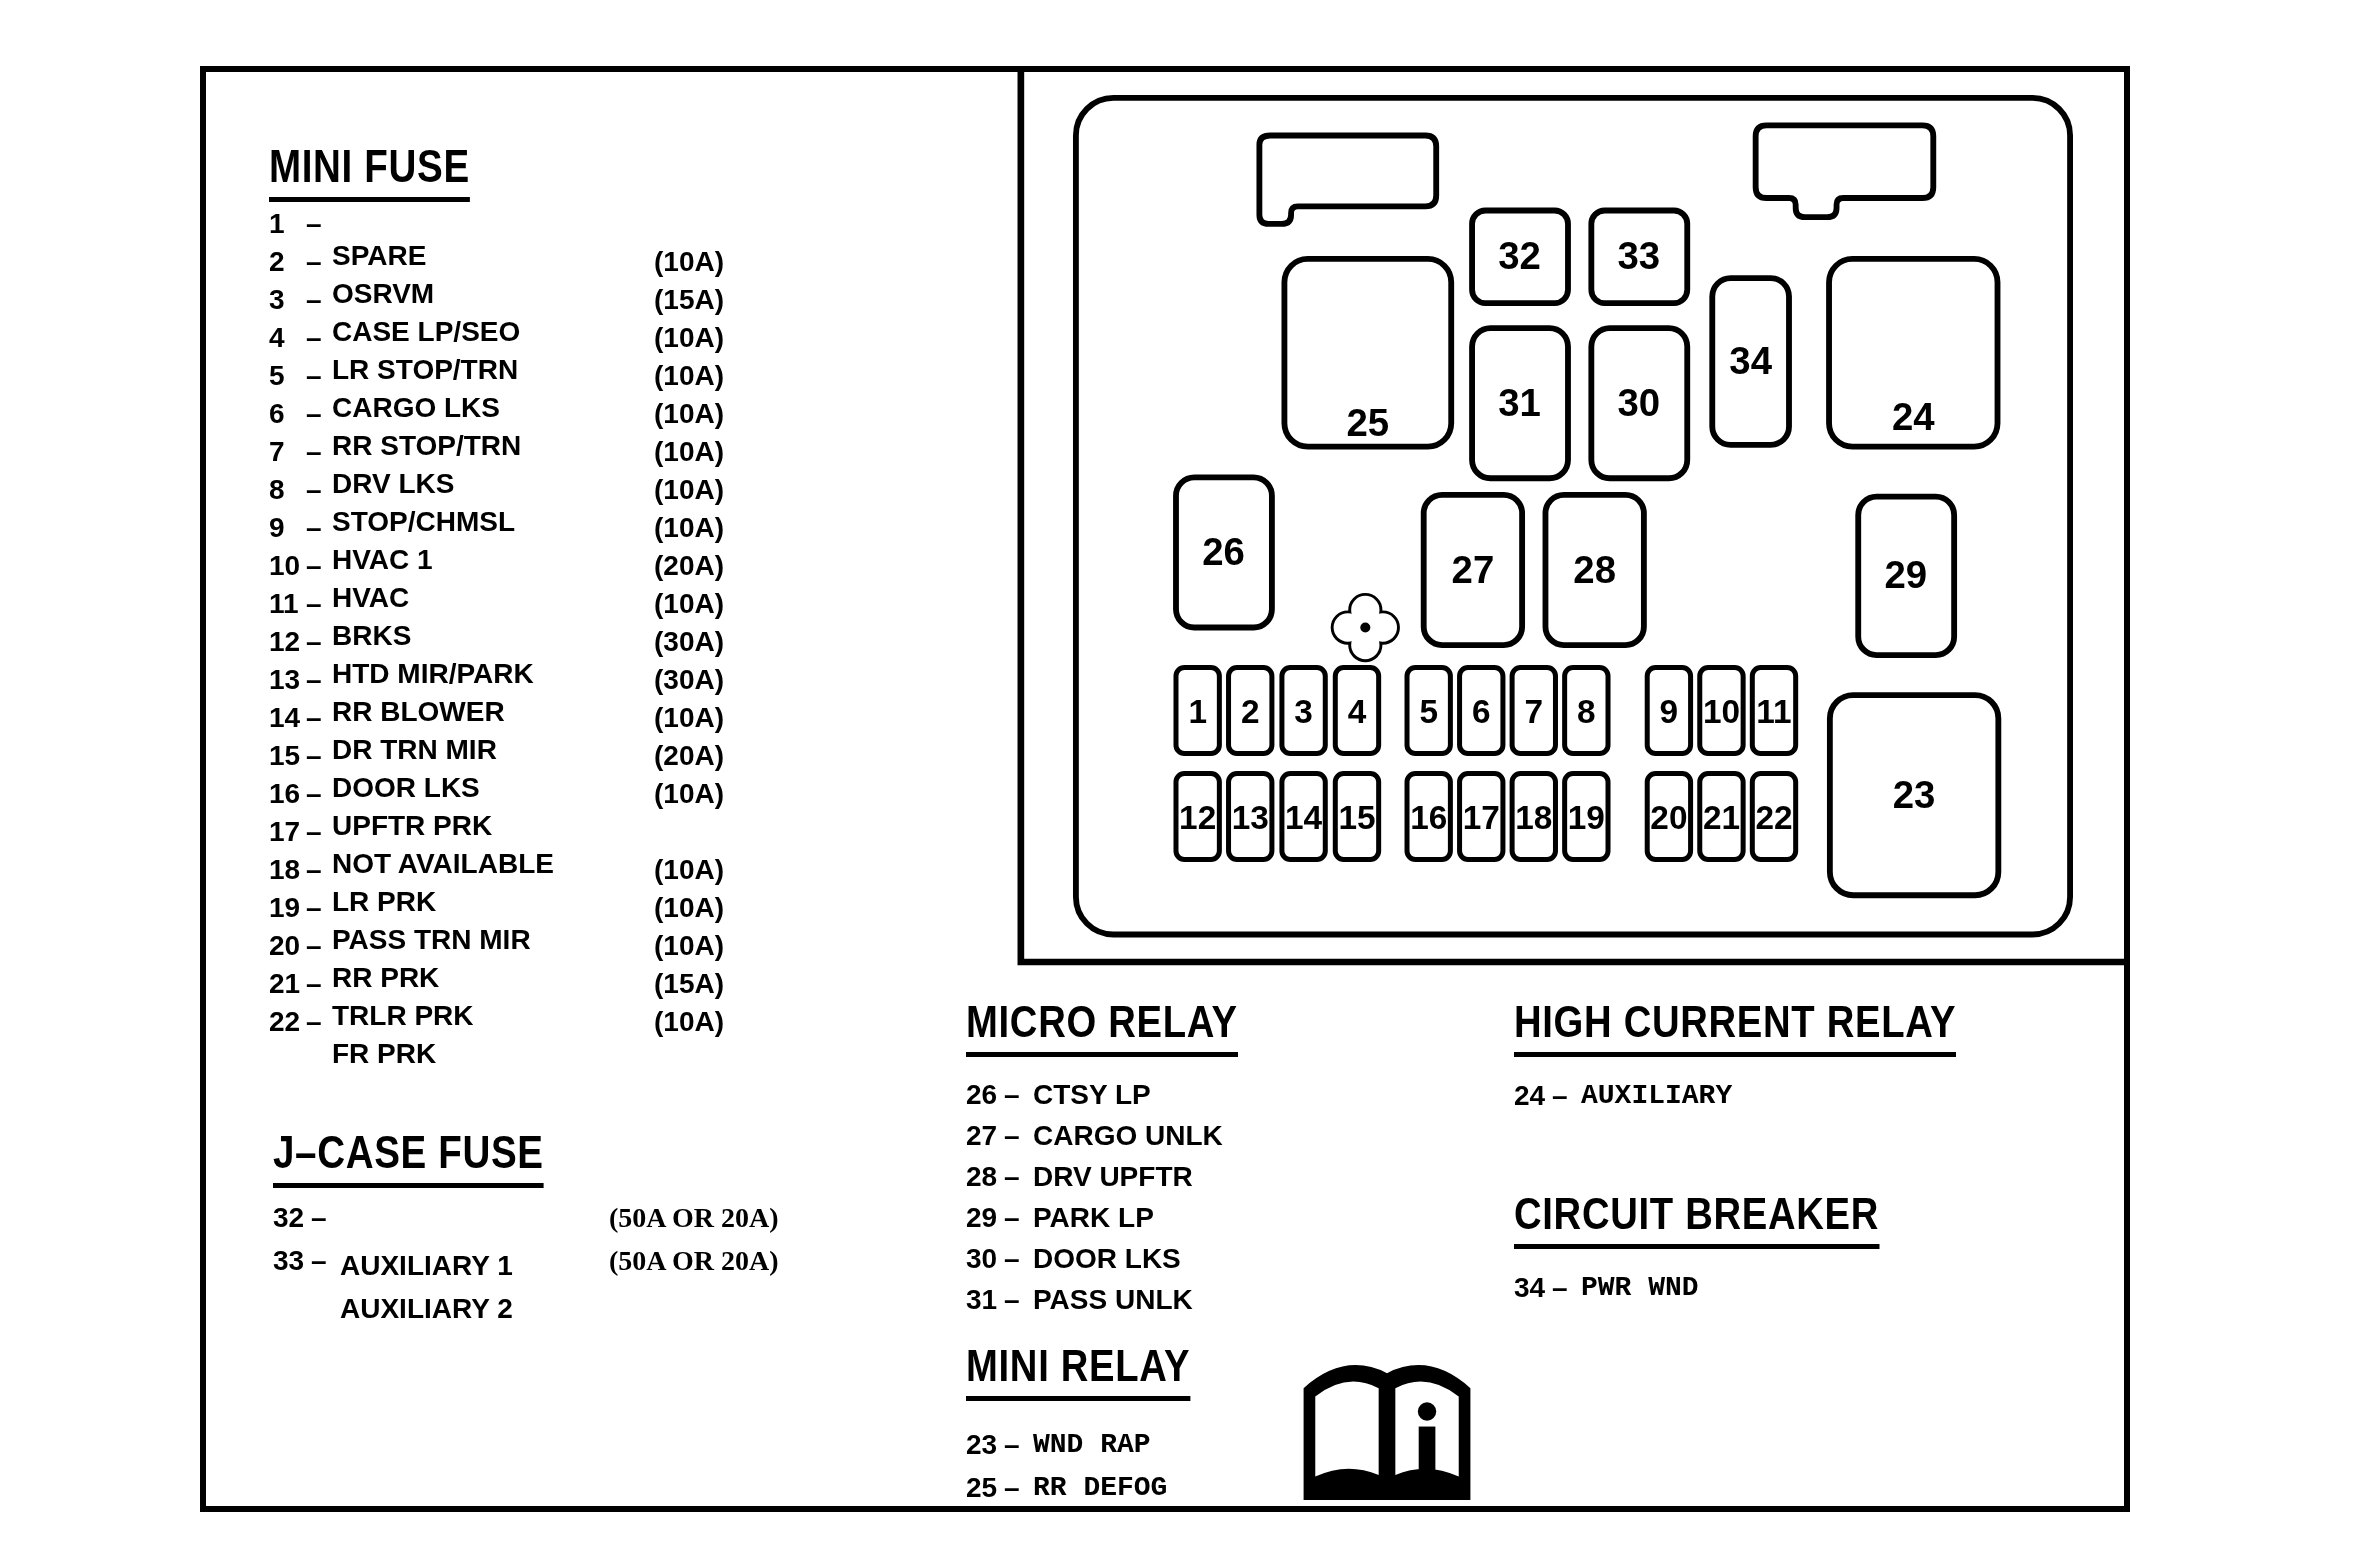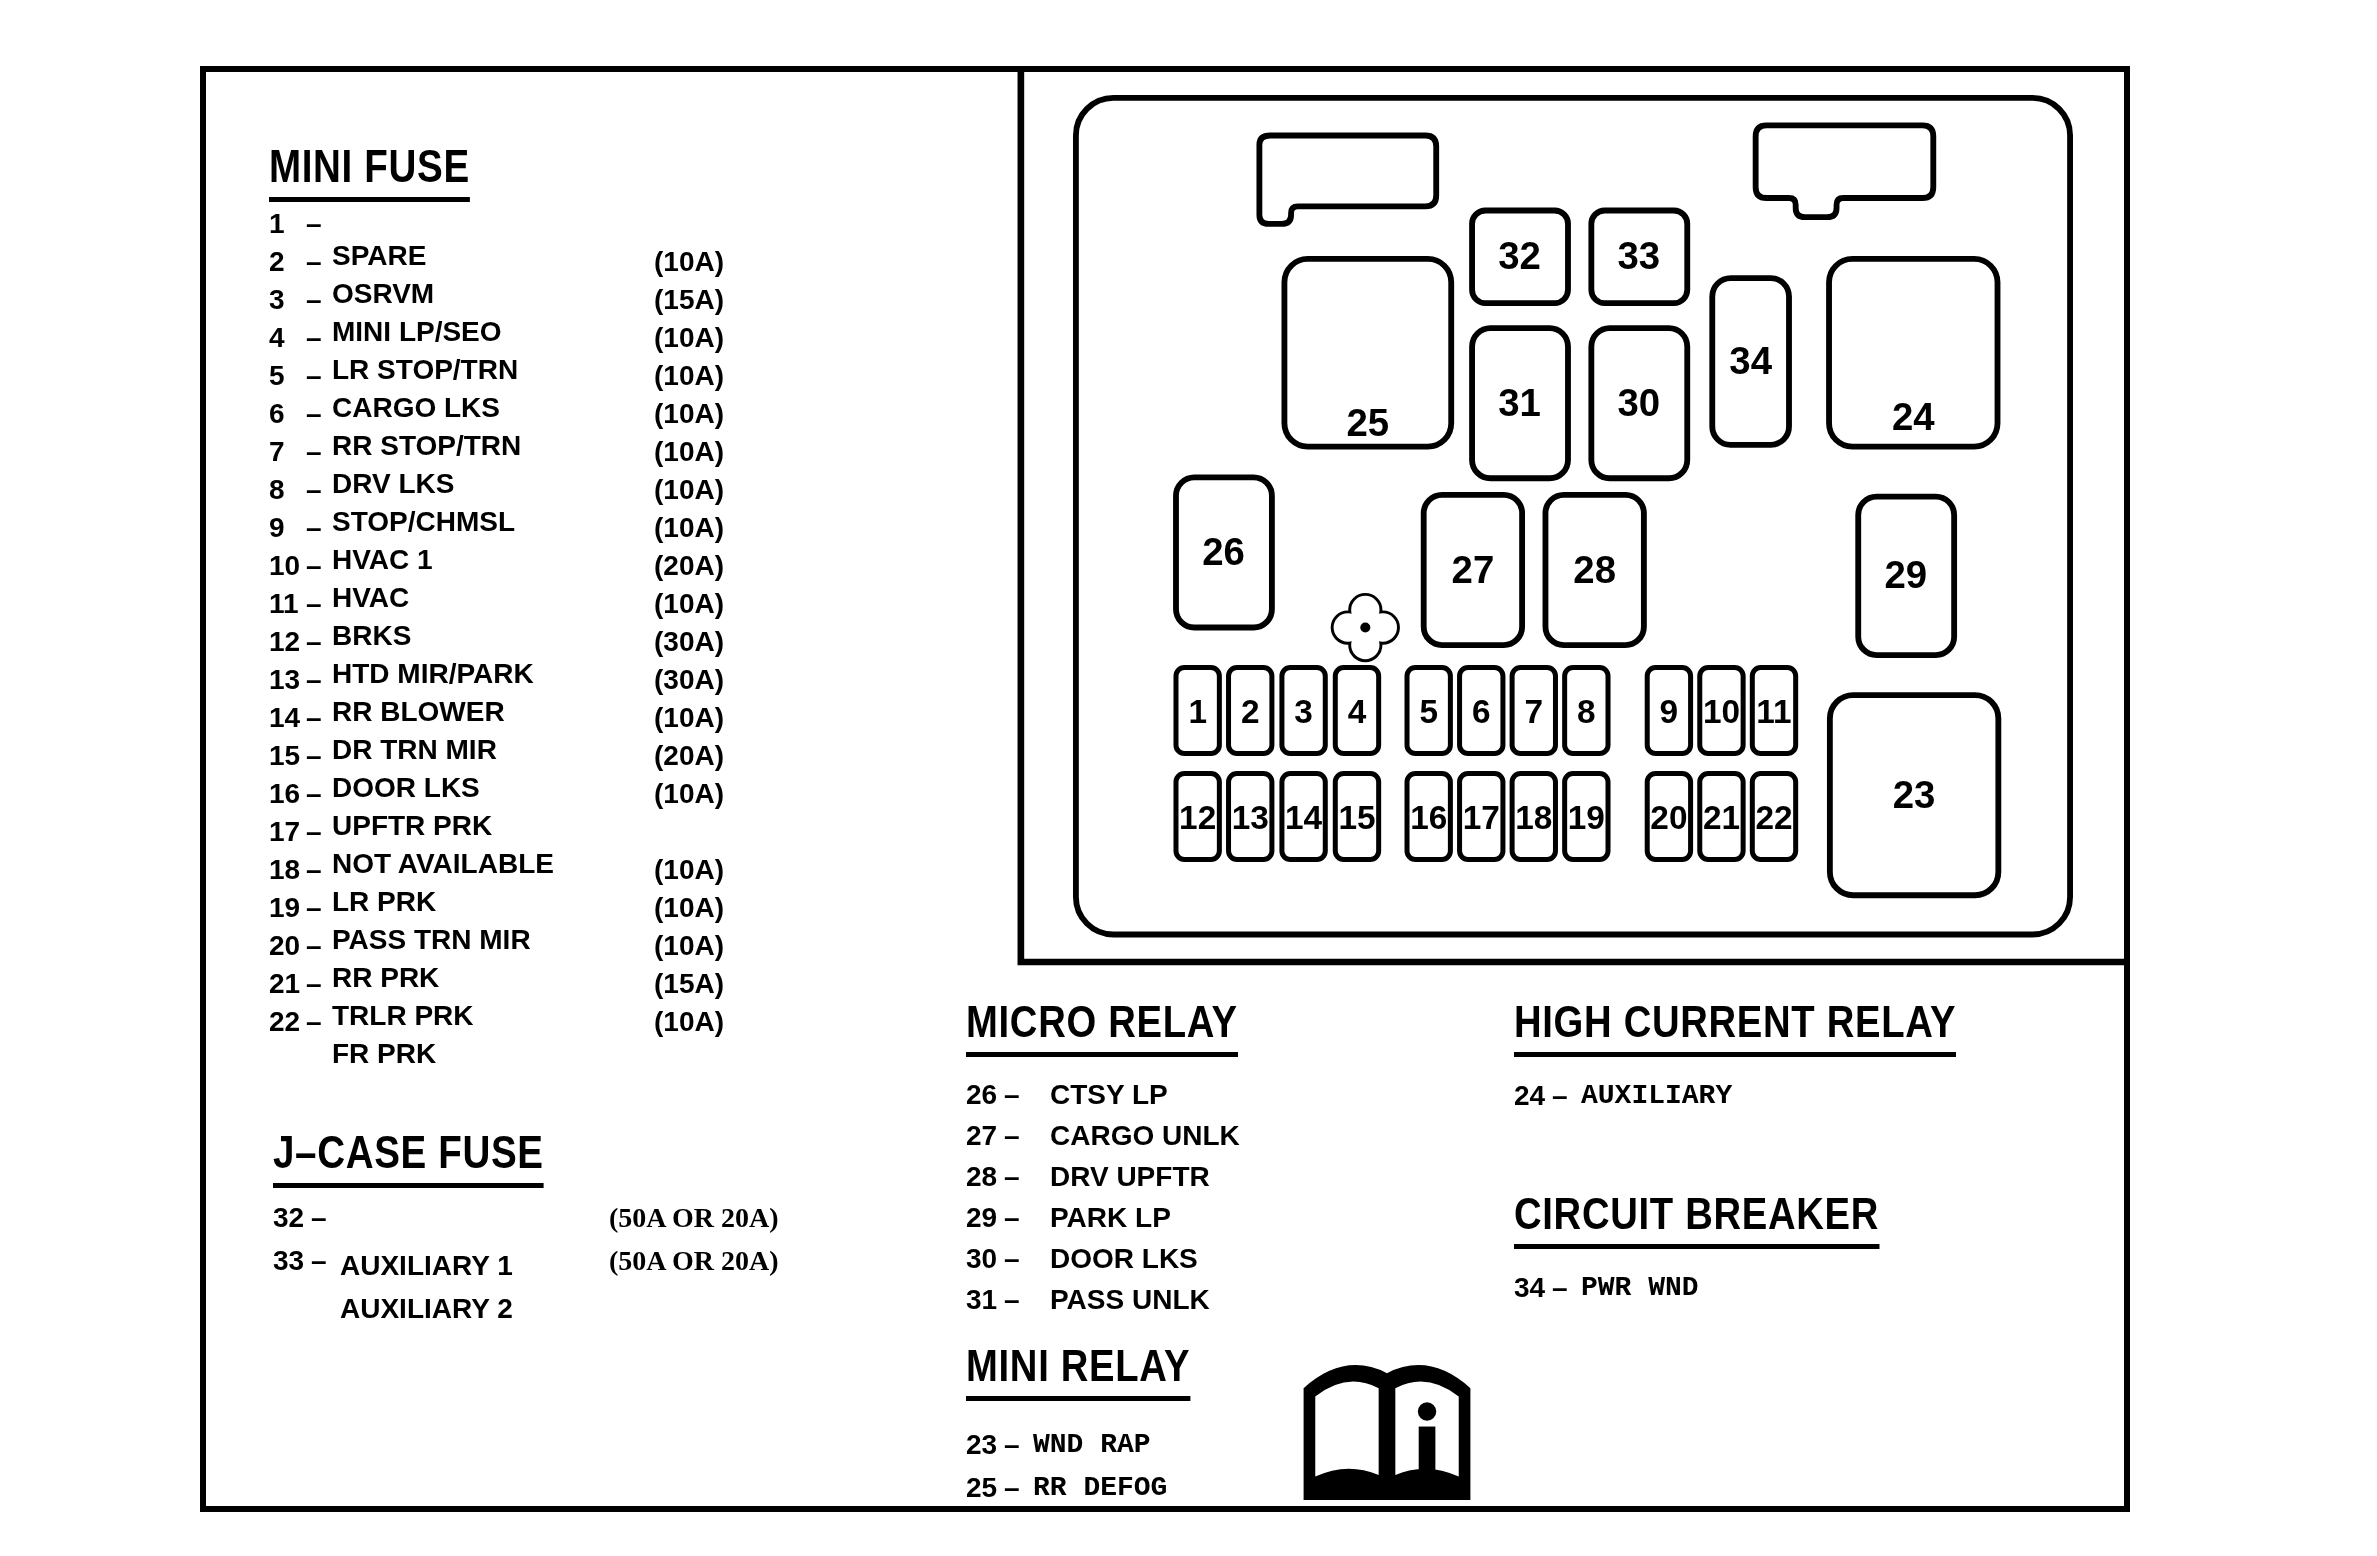--- a/index.html
+++ b/index.html
@@ -20,21 +20,21 @@
   .list .n,.list .d,.list .l,.list .a{position:absolute;top:0;}
   .list .n{left:0;}
 
   .mini .r{height:38px;line-height:38px;}
   .mini .d{left:37px;} .mini .l{left:63px;margin-top:32px;} .mini .a{left:385px;}
 
   .jcase .r{height:43px;line-height:43px;}
   .jcase .d{left:38px;} .jcase .l{left:67px;margin-top:48px;} .jcase .a{left:336px;font-family:Liberation Serif, serif;}
 
   .micro .r{height:41px;line-height:41px;}
-  .micro .d{left:38px;} .micro .l{left:84px;}
+  .micro .d{left:38px;} .micro .l{left:67px;}
 
   .wide52 .r{height:43px;line-height:43px;}
   .wide52 .d{left:38px;} .wide52 .l{left:67px;font-family:Liberation Mono, monospace;}
 
   .slot-label{font-size:46px;font-weight:700;}
   .slot-label.sm{font-size:40px;}
   .outline{fill:#fff;stroke:#000;stroke-width:7;}
   .outline.sm{stroke-width:6;}
   .noline{fill:none;stroke:#000;}
 </style>
@@ -184,21 +184,21 @@
     <div class="r">
       <span class="n">2</span>
       <span class="d">–</span>
       <span class="l">OSRVM</span>
       <span class="a">(10A)</span>
     </div>
 
     <div class="r">
       <span class="n">3</span>
       <span class="d">–</span>
-      <span class="l">MINI LP/SEO</span>
+      <span class="l">CASE LP/SEO</span>
       <span class="a">(15A)</span>
     </div>
 
     <div class="r">
       <span class="n">4</span>
       <span class="d">–</span>
       <span class="l">LR STOP/TRN</span>
       <span class="a">(10A)</span>
     </div>
 

